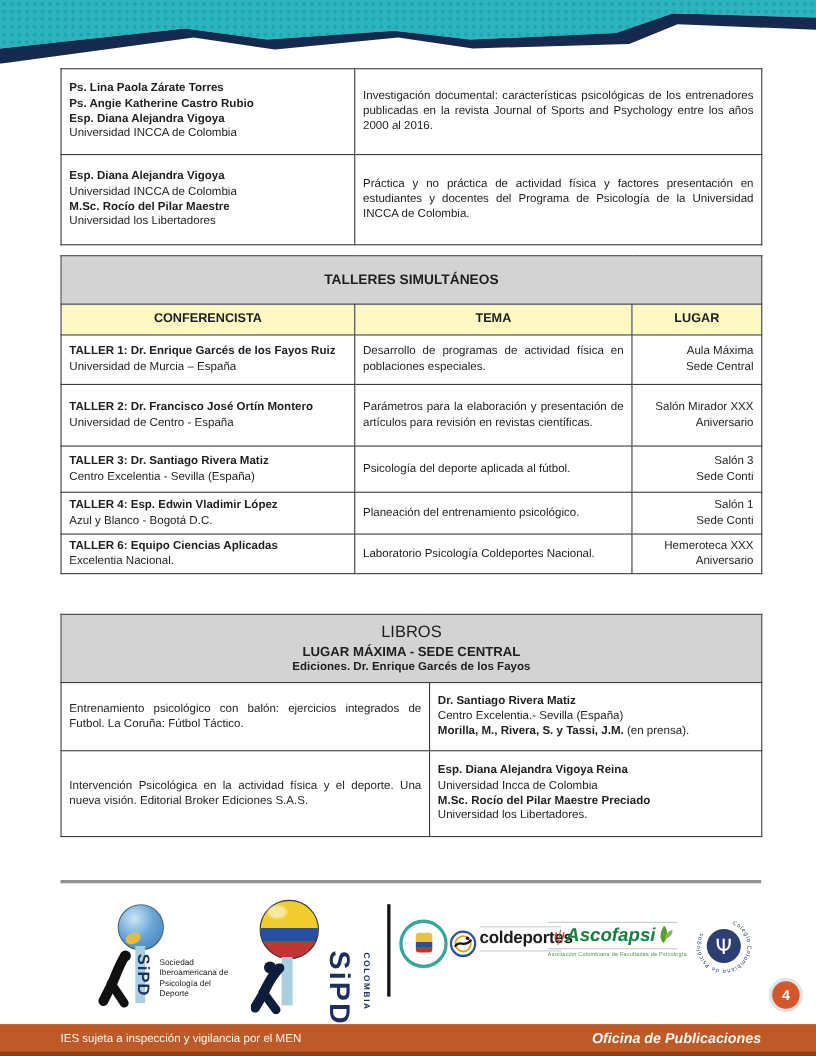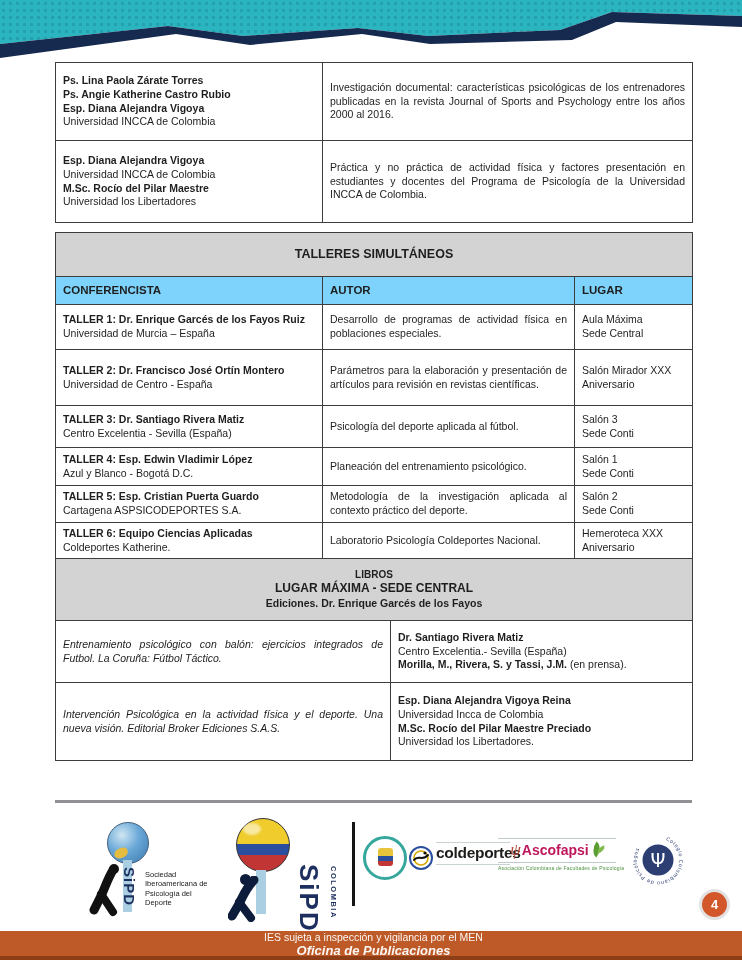--- a/index.html
+++ b/index.html
@@ -13,27 +13,27 @@
     background-size:7px 7px;
     clip-path:polygon(0px 0px,742px 0px,742px 16px,612px 12px,560px 30px,428px 36px,358px 28px,243px 36px,168px 26px,0px 44px);}
   .banner-navy{position:absolute;inset:0;background:#16294e;
     clip-path:polygon(0px 44px,168px 26px,243px 36px,358px 28px,428px 36px,560px 30px,612px 12px,742px 16px,742px 27px,616px 22px,572px 40px,430px 44px,362px 34px,250px 45px,176px 34px,0px 58px);}
 
   
   table.tbl{position:absolute;border-collapse:collapse;table-layout:fixed;}
   .tbl td{border:1.6px solid #3d3d3d;padding:4px 7px;vertical-align:middle;color:#1e1e1e;
           font-size:10.5px;line-height:1.3;overflow:hidden;}
   .band td{background:#d3d3d3;text-align:center;font-weight:bold;font-size:12.5px;padding:4px;}
-  .colhead td{background:#7dd3fc;font-weight:bold;font-size:11.5px;}
+  .colhead td{background:#fef9c3;text-align:center;font-weight:bold;font-size:11.5px;}
   .b{font-weight:bold;}
   .j{text-align:justify;}
-  .center{text-align:left;}
-  .it{font-style:italic;margin-left:40px;}
+  .center{text-align:right;}
+  .it{margin-left:40px;}
   .libros-band{line-height:1.35;}
-  .libros-band .l1{font-size:10px;font-weight:bold;}
+  .libros-band .l1{font-size:15px;font-weight:normal;}
   .libros-band .l2{font-size:12px;font-weight:bold;}
   .libros-band .l3{font-size:10.5px;font-weight:bold;}
 
   
   .footer-rule{position:absolute;left:55px;top:800px;width:637px;height:3px;background:#8f9194;}
   .vert-divider{position:absolute;left:352px;top:822px;width:3px;height:84px;background:#141414;}
 
   .sipd-logo{position:absolute;left:85px;top:820px;width:130px;height:96px;}
   .globe{position:absolute;left:22px;top:2px;width:40px;height:40px;border-radius:50%;
     background:radial-gradient(circle at 35% 30%,#cfe7f2,#6aa8d8 45%,#3c78ae);border:1px solid #44607a;}
@@ -63,36 +63,36 @@
     background:linear-gradient(180deg,#e8c43a 0 45%,#2a4fa0 45% 70%,#c23535 70% 100%);}
 
   .coldeportes{position:absolute;left:408px;top:840px;width:102px;height:38px;}
   .cd-word{position:absolute;left:28px;top:2px;width:74px;font-size:15.5px;font-weight:600;color:#1d1d1b;
     letter-spacing:-0.3px;border-top:1px solid #c9d2d2;border-bottom:1px solid #c9d2d2;padding:1px 0 2px;}
 
   .ascofapsi{position:absolute;left:498px;top:838px;width:118px;height:42px;}
   .asc-line{position:absolute;left:0;width:100%;height:1px;background:#c2cbcb;}
   .asc-row{position:absolute;left:0;top:3px;width:100%;display:flex;align-items:center;justify-content:center;gap:1px;}
   .asc-glyph{font-family:"Liberation Serif",serif;font-style:italic;font-size:17px;color:#b5493a;line-height:1;}
-  .asc-word{font-size:14px;font-weight:600;color:#be185d;line-height:1;}
+  .asc-word{font-size:17px;font-weight:600;color:#15803d;line-height:1;font-style:italic;}
   .leaf{display:inline-block;width:9px;height:13px;background:#5a9e32;border-radius:0 100% 0 100%;
     transform:rotate(35deg);margin-left:2px;}
   .leaf.small{width:6px;height:9px;background:#7fba4c;margin-left:-4px;transform:rotate(70deg);}
   .asc-caption{position:absolute;left:0;top:27px;width:100%;text-align:center;font-size:5px;
     color:#4d8f3f;letter-spacing:.2px;white-space:nowrap;}
 
   .colpsic{position:absolute;left:630px;top:832px;width:56px;height:56px;}
 
   .page-badge{position:absolute;left:699px;top:889px;width:25px;height:25px;border-radius:50%;
     background:#d2572a;border:3px solid #e2e2e2;display:flex;align-items:center;justify-content:center;
     color:#fff;font-weight:bold;font-size:13px;}
 
   .bottom-bar{position:absolute;left:0;top:931px;width:742px;height:29px;background:#bd5a27;
     border-bottom:4px solid #8d3e16;box-sizing:border-box;display:flex;align-items:center;
-    justify-content:space-between;padding:0 50px 0 55px;flex-direction:column;}
+    justify-content:space-between;padding:0 50px 0 55px;}
   .bottom-bar .lt{color:rgba(255,255,255,.95);font-size:10.5px;}
   .bottom-bar .rt{color:rgba(255,255,255,.95);font-size:13px;font-style:italic;font-weight:bold;}
 </style>
 </head>
 <body>
 
 <div class="page">
 
   <div class="banner">
     <div class="banner-teal"></div>
@@ -131,21 +131,21 @@
         <col style="width:267px">
         <col style="width:252px">
         <col style="width:118px">
       </colgroup>
     <tbody>
         <tr class="band" style="height:44px">
       <td colspan="3">TALLERES SIMULTÁNEOS</td>
     </tr>
     <tr class="colhead" style="height:28px">
       <td>CONFERENCISTA</td>
-      <td>AUTOR</td>
+      <td>TEMA</td>
       <td>LUGAR</td>
     </tr>
     <tr style="height:45px">
       <td>
         <div class="b">TALLER 1: Dr. Enrique Garcés de los Fayos Ruiz</div>
         <div>Universidad de Murcia – España</div>
       </td>
       <td class="j">Desarrollo de programas de actividad física en poblaciones especiales.</td>
       <td class="center">
         <div>Aula Máxima</div>
@@ -178,35 +178,24 @@
       <td>
         <div class="b">TALLER 4: Esp. Edwin Vladimir López</div>
         <div>Azul y Blanco - Bogotá D.C.</div>
       </td>
       <td>Planeación del entrenamiento psicológico.</td>
       <td class="center">
         <div>Salón 1</div>
         <div>Sede Conti</div>
       </td>
     </tr>
-    <tr style="height:37px">
-      <td>
-        <div class="b">TALLER 5: Esp. Cristian Puerta Guardo</div>
-        <div>Cartagena   ASPSICODEPORTES S.A.</div>
-      </td>
-      <td class="j">Metodología de la investigación aplicada al contexto práctico del deporte.</td>
-      <td class="center">
-        <div>Salón 2</div>
-        <div>Sede Conti</div>
-      </td>
-    </tr>
     <tr style="height:36px">
       <td>
         <div class="b">TALLER 6: Equipo Ciencias Aplicadas</div>
-        <div>Coldeportes Katherine.</div>
+        <div>Excelentia Nacional.</div>
       </td>
       <td>Laboratorio Psicología Coldeportes Nacional.</td>
       <td class="center">
         <div>Hemeroteca XXX</div>
         <div>Aniversario</div>
       </td>
     </tr>
   </tbody>
     </table>
 

